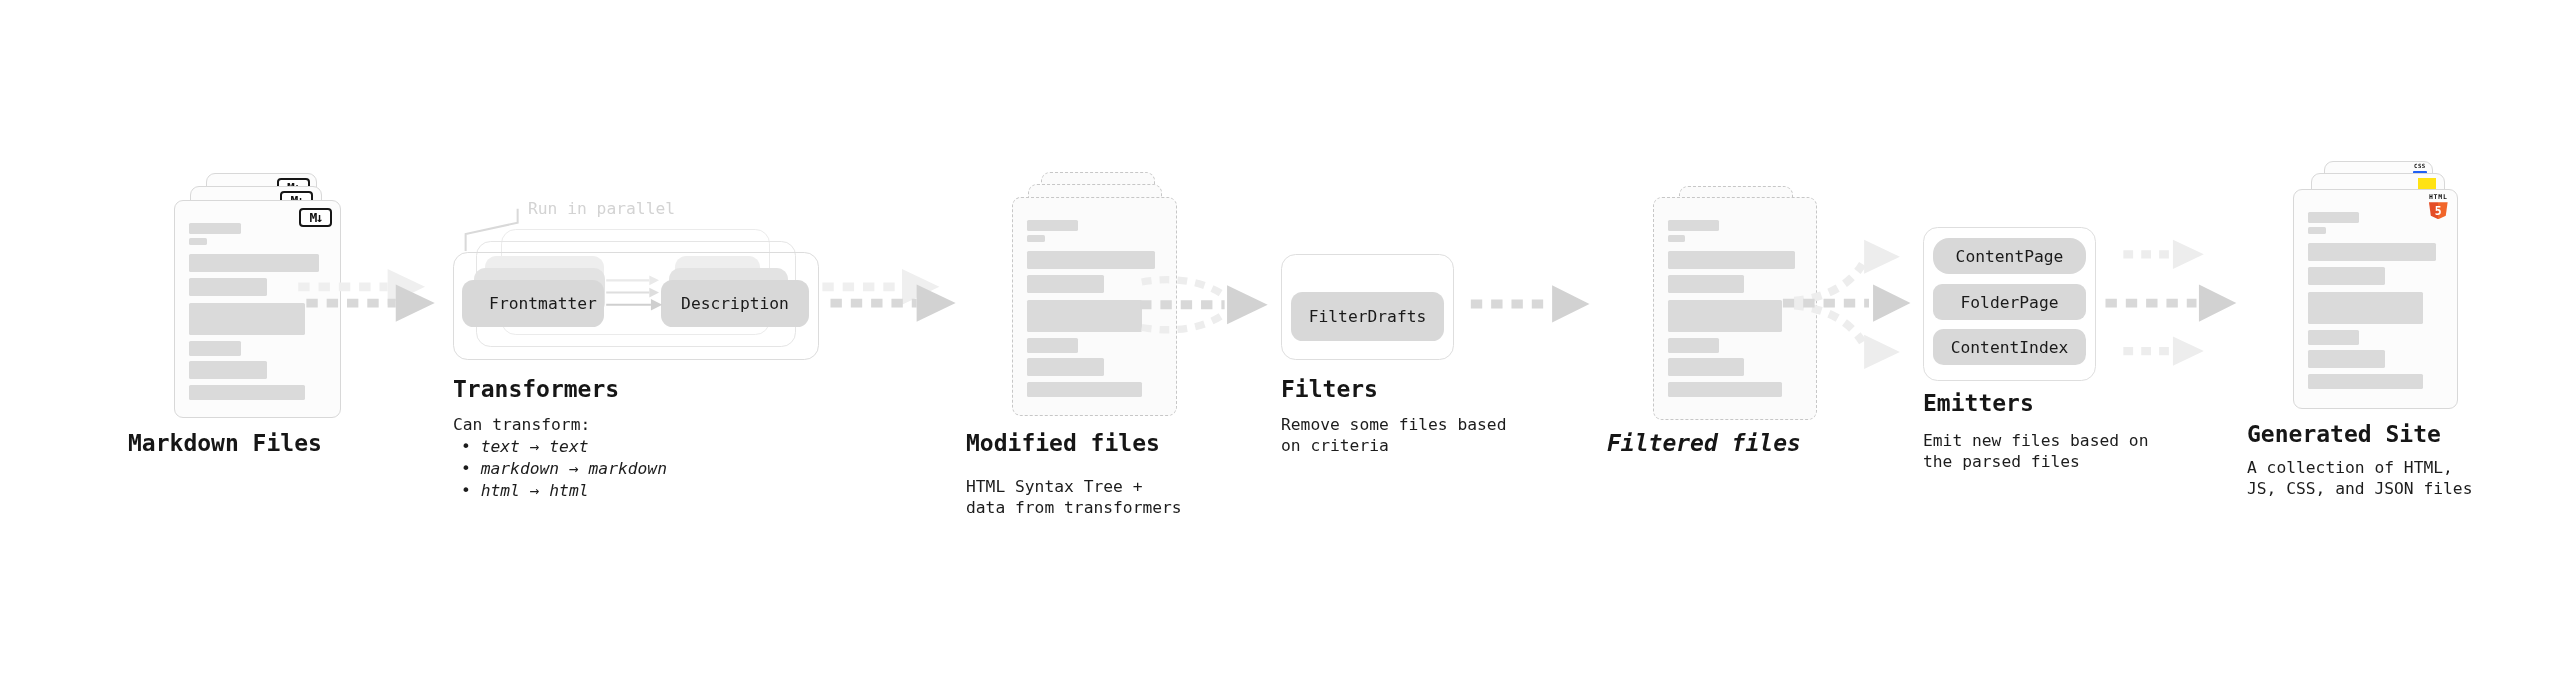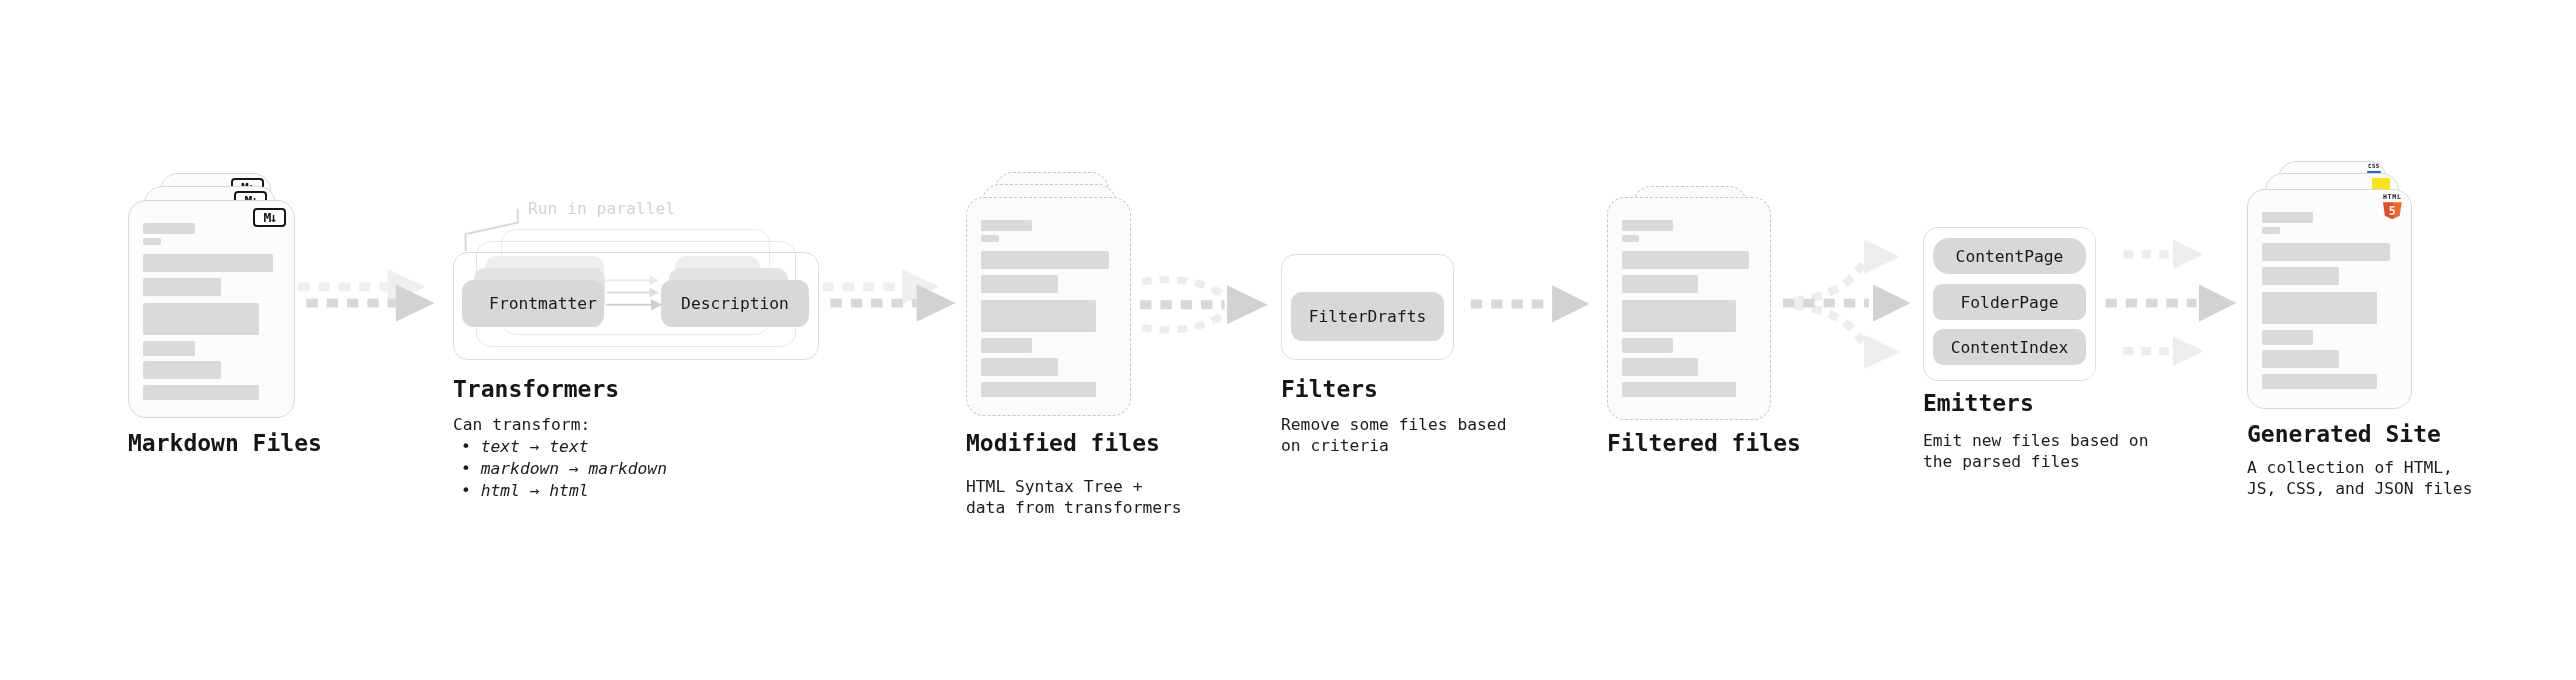--- a/index.html
+++ b/index.html
@@ -2,22 +2,23 @@
 <html style="font-size:13px"><head>
 <meta charset="utf-8">
 <style>
   html,body{margin:0;padding:0;background:#ffffff;}
   .canvas{
     position:relative;width:2576px;height:681px;background:#ffffff;overflow:hidden;
     font-family:"DejaVu Sans Mono","Liberation Mono",monospace;color:#1a1a1a;
   }
   
   .doc-card{
-    position:absolute;background:#fcfcfc;border:1.6px solid #d8d8d8;border-radius:18px;
+    position:absolute;background:#fcfcfc;border:1.6px solid #d8d8d8;border-radius:9px;
     box-sizing:border-box;
+    margin-left:46px;
   }
   .doc-card.dashed{border:1.6px dashed #c7c7c7;background:#fbfbfb;}
   .bars{position:absolute;left:14px;right:14px;top:22px;}
   .bar{background:#dadada;border-radius:1.6px;}
   
   .md-badge{
     position:absolute;width:32.5px;height:18.7px;background:#ffffff;border:2.4px solid #161616;
     border-radius:4.1px;display:flex;align-items:center;justify-content:center;
     font-size:13px;font-weight:bold;letter-spacing:-1.6px;color:#111;box-sizing:border-box;
   }
@@ -156,21 +157,21 @@
           <div class="bar" style="width: 38%; height: 11.4px; margin-top: 0px;"></div>
           <div class="bar" style="width: 13%; height: 6.5px; margin-top: 4.1px;"></div>
           <div class="bar" style="width: 95%; height: 18px; margin-top: 9px;"></div>
           <div class="bar" style="width: 57%; height: 18px; margin-top: 5.7px;"></div>
           <div class="bar" style="width: 85%; height: 32.5px; margin-top: 7.3px;"></div>
           <div class="bar" style="width: 38%; height: 14.6px; margin-top: 5.7px;"></div>
           <div class="bar" style="width: 57%; height: 18px; margin-top: 5.7px;"></div>
           <div class="bar" style="width: 85%; height: 14.6px; margin-top: 5.7px;"></div>
         </div>
     </div>
-    <div class="title" style="left:1607px;top:431px;">Filtered files</div>
+    <div class="title" style="left:1607px;top:431px;font-style:italic;">Filtered files</div>
   </div>
 
   <div>
     <div class="frame filled" style="left:1923px;top:227px;width:173px;height:154px;"></div>
     <div class="chip" style="left:1933px;top:238px;width:153px;height:36px;border-radius:16px;">
         <span>ContentPage</span>
       </div>
     <div class="chip" style="left:1933px;top:284px;width:153px;height:36px;border-radius:9px;">
         <span>FolderPage</span>
       </div>

